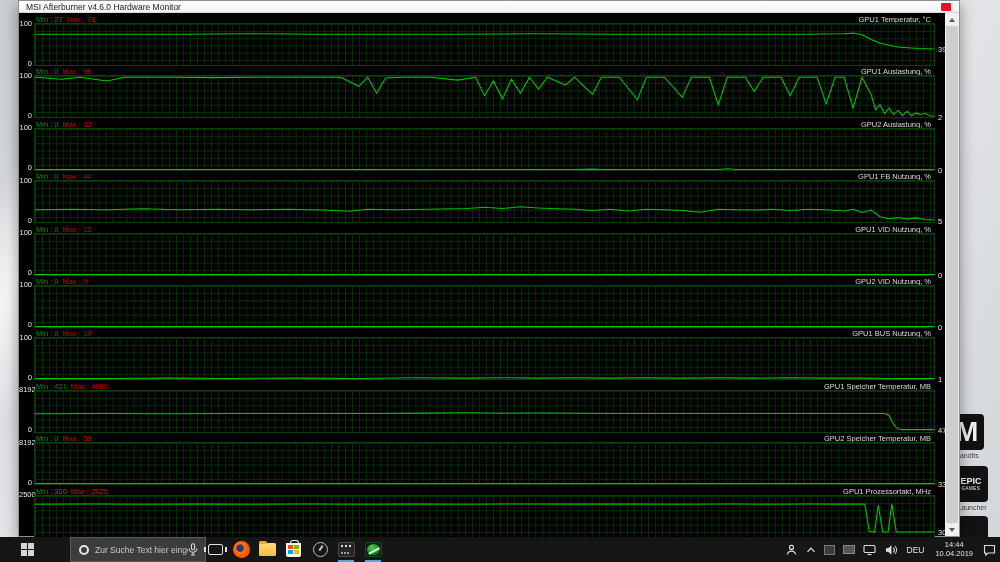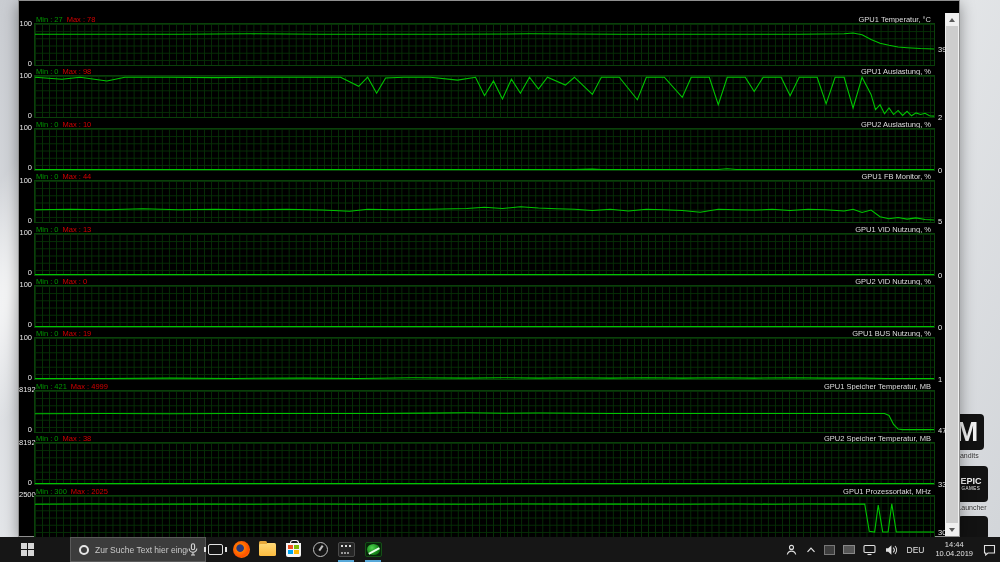--- a/index.html
+++ b/index.html
@@ -127,20 +127,24 @@
       <span class="epic-top">EPIC</span>
       <span class="epic-bot">GAMES</span>
     </div>
     <div class="dlabel">Launcher</div>
   </div>
   <div class="dicon" id="dicon-cut">
     <div class="dlogo"></div>
   </div>
 
   <div class="window">
+    <div class="titlebar">
+      <span class="title-text">MSI Afterburner v4.6.0 Hardware Monitor</span>
+      <span class="close-btn"></span>
+    </div>
     <div class="client">
       <div class="panel-list">
           <div class="panel">
     <span class="minmax">
       <span class="min-text">Min : 27</span><span class="max-text">Max : 78</span>
     </span>
     <span class="ptitle">GPU1 Temperatur, °C</span>
     <span class="axis-top">100</span>
     <span class="axis-bottom">0</span>
     <div class="graph">
@@ -175,21 +179,21 @@
       <svg viewBox="0 0 901 43" preserveAspectRatio="none">
         <polyline fill="none" stroke="#00c400" stroke-width="1.1" points="0.0,42.4 540.6,42.4 558.6,42.1 567.6,42.4 684.8,42.4 693.8,41.7 702.8,42.4 901.0,42.4"></polyline>
       </svg>
     </div>
     <span class="cur" style="top: 47px;">0</span>
   </div>
           <div class="panel">
     <span class="minmax">
       <span class="min-text">Min : 0</span><span class="max-text">Max : 44</span>
     </span>
-    <span class="ptitle">GPU1 FB Monitor, %</span>
+    <span class="ptitle">GPU1 FB Nutzung, %</span>
     <span class="axis-top">100</span>
     <span class="axis-bottom">0</span>
     <div class="graph">
       <svg viewBox="0 0 901 43" preserveAspectRatio="none">
         <polyline fill="none" stroke="#00c400" stroke-width="1.1" points="0.0,30.1 36.0,29.7 72.1,30.1 108.1,29.2 144.2,30.1 180.2,29.7 216.2,30.1 252.3,29.7 288.3,30.5 315.3,31.8 333.4,29.7 360.4,30.1 396.4,29.7 432.5,28.8 450.5,27.5 468.5,28.8 486.5,27.1 504.6,28.4 522.6,29.2 540.6,29.7 558.6,31.0 576.6,29.7 594.7,31.4 612.7,29.7 630.7,30.1 648.7,31.0 666.7,32.7 684.8,29.7 702.8,30.1 720.8,30.5 738.8,29.7 756.8,31.0 774.9,29.7 792.9,30.1 810.9,31.4 819.9,29.7 828.9,33.1 837.9,30.5 846.9,37.4 855.9,39.6 865.0,38.3 874.0,40.0 883.0,38.7 892.0,40.4 901.0,40.9"></polyline>
       </svg>
     </div>
     <span class="cur" style="top: 45.4px;">5</span>
   </div>
           <div class="panel">

